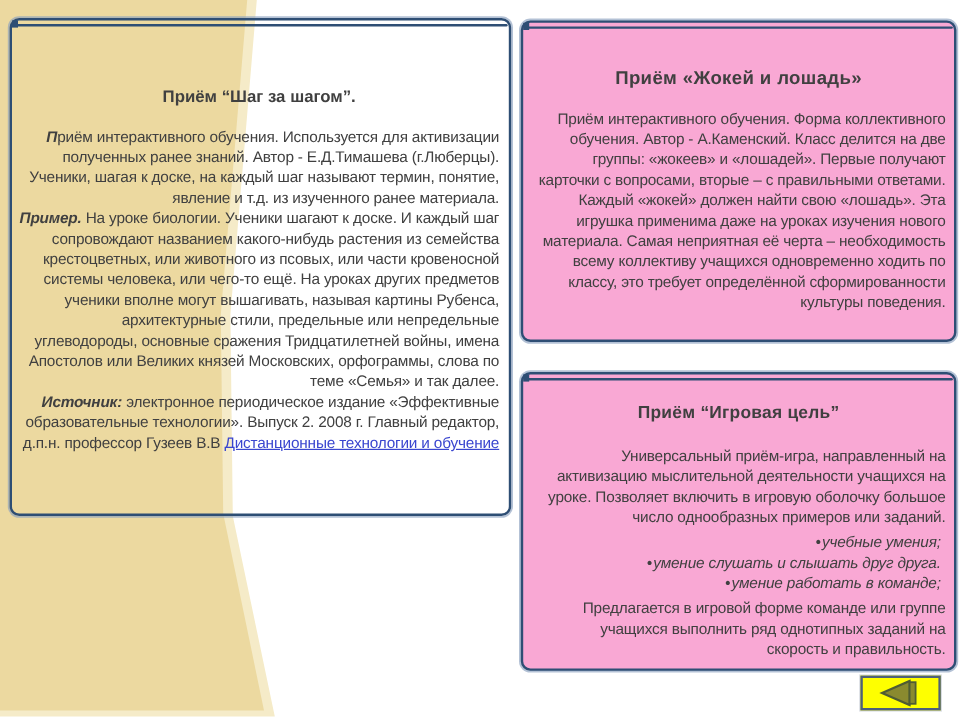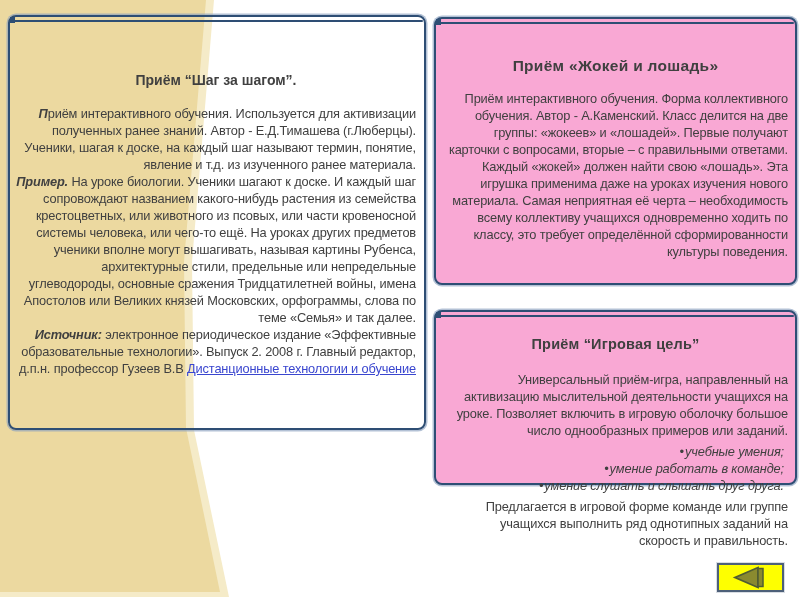--- a/index.html
+++ b/index.html
@@ -38,21 +38,21 @@
   .lead{font-weight:bold;font-style:italic;}
   .boldline{font-weight:bold;}
   a.link{color:#3a46cf;text-decoration:underline;cursor:pointer;}
 
   .panel.left{left:8px;top:15px;width:418px;height:415px;padding:55px 8px 0 6px;}
   .panel.left h2{font-size:14px;margin-bottom:17px;}
 
   .panel.tr{left:434px;top:17px;width:363px;height:268px;padding:38px 7px 0 7px;}
   .panel.tr h2{font-size:15.5px;letter-spacing:.3px;margin-bottom:15px;}
 
-  .panel.br{left:434px;top:310px;width:363px;height:175px;padding:24px 7px 0 7px;}
+  .panel.br{left:434px;top:310px;width:363px;height:249px;padding:24px 7px 0 7px;}
   .panel.br h2{font-size:14.5px;letter-spacing:.2px;margin-bottom:19px;}
 
   ul.bullets{list-style:none;margin:4px;padding:0;font-style:italic;}
   ul.bullets li::before{content:"\2022";margin-right:1px;}
   .outro{padding-left:3px;}
 
   .back-btn{
     position:absolute;z-index:2;left:717px;top:563px;width:67px;height:29px;
     background:#feff00;border:2px solid #4d6079;border-radius:0;
     display:flex;align-items:center;justify-content:center;
@@ -84,22 +84,22 @@
       <p>Приём интерактивного обучения. Форма коллективного обучения. Автор - А.Каменский. Класс делится на две группы: «жокеев» и «лошадей». Первые получают карточки с вопросами, вторые – с правильными ответами. Каждый «жокей» должен найти свою «лошадь». Эта игрушка применима даже на уроках изучения нового материала. Самая неприятная её черта – необходимость всему коллективу учащихся одновременно ходить по классу, это требует определённой сформированности культуры поведения.</p>
     </div>
   </section>
 
   <section class="panel white br">
     <h2>Приём “Игровая цель”</h2>
     <div class="body">
       <p>Универсальный приём-игра, направленный на активизацию мыслительной деятельности учащихся на уроке. Позволяет включить в игровую оболочку большое число однообразных примеров или заданий.</p>
       <ul class="bullets">
         <li>учебные умения;</li>
+        <li>умение слушать и слышать друг друга.</li>
         <li>умение работать в команде;</li>
-        <li>умение слушать и слышать друг друга.</li>
       </ul>
       <p class="outro">Предлагается в игровой форме команде или группе учащихся выполнить ряд однотипных заданий на скорость и правильность.</p>
     </div>
   </section>
 
   <button class="back-btn" aria-label="Назад">
     <svg width="47" height="23" viewBox="0 0 47 23" aria-hidden="true">
       <polygon points="31,1.5 31,21.5 8,11.5" fill="#8a8a2f" stroke="#4f5c33" stroke-width="1.8"></polygon>
       <rect x="31" y="2.5" width="5" height="18" fill="#8a8a2f" stroke="#4f5c33" stroke-width="1.5"></rect>
     </svg>

